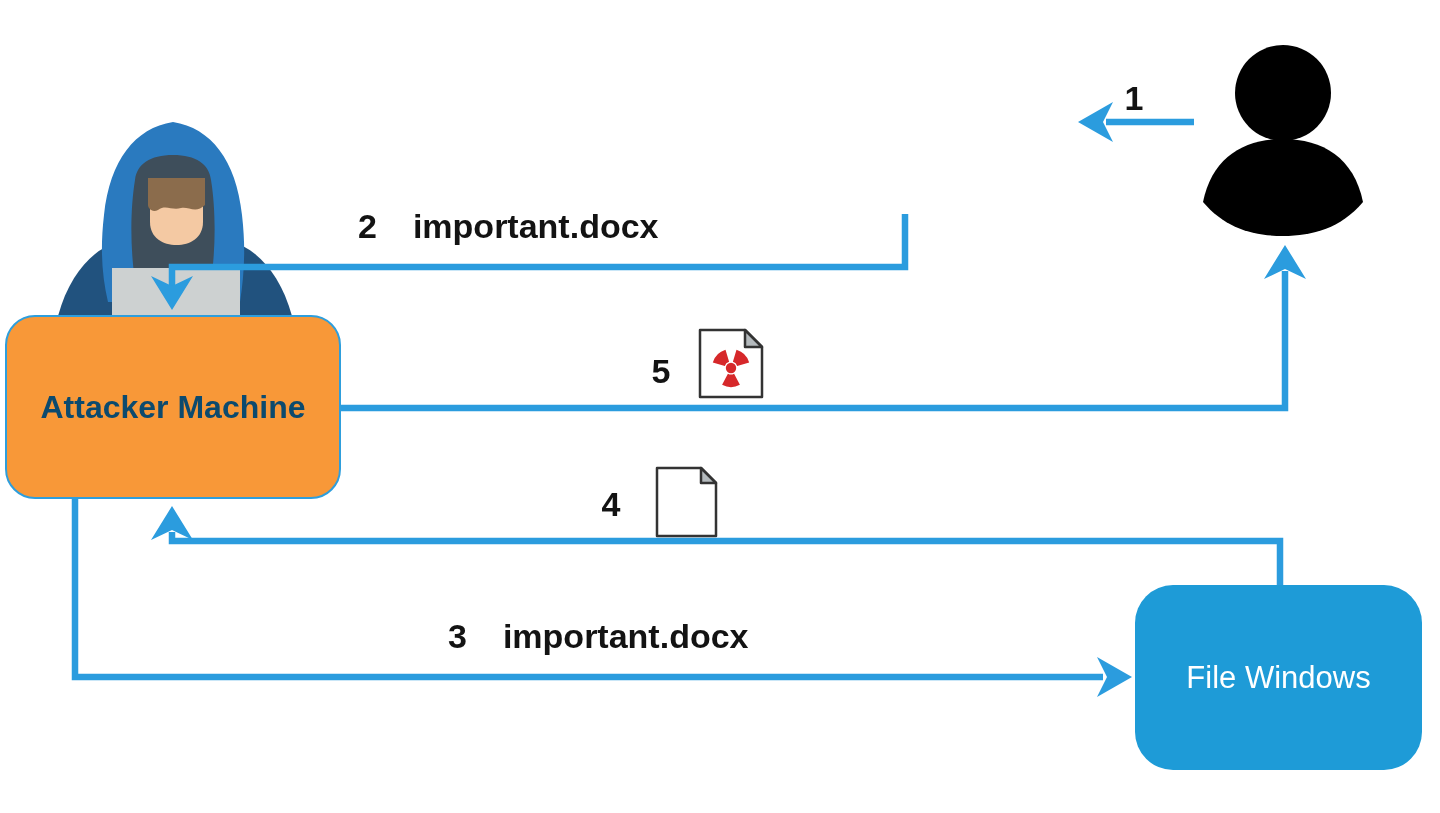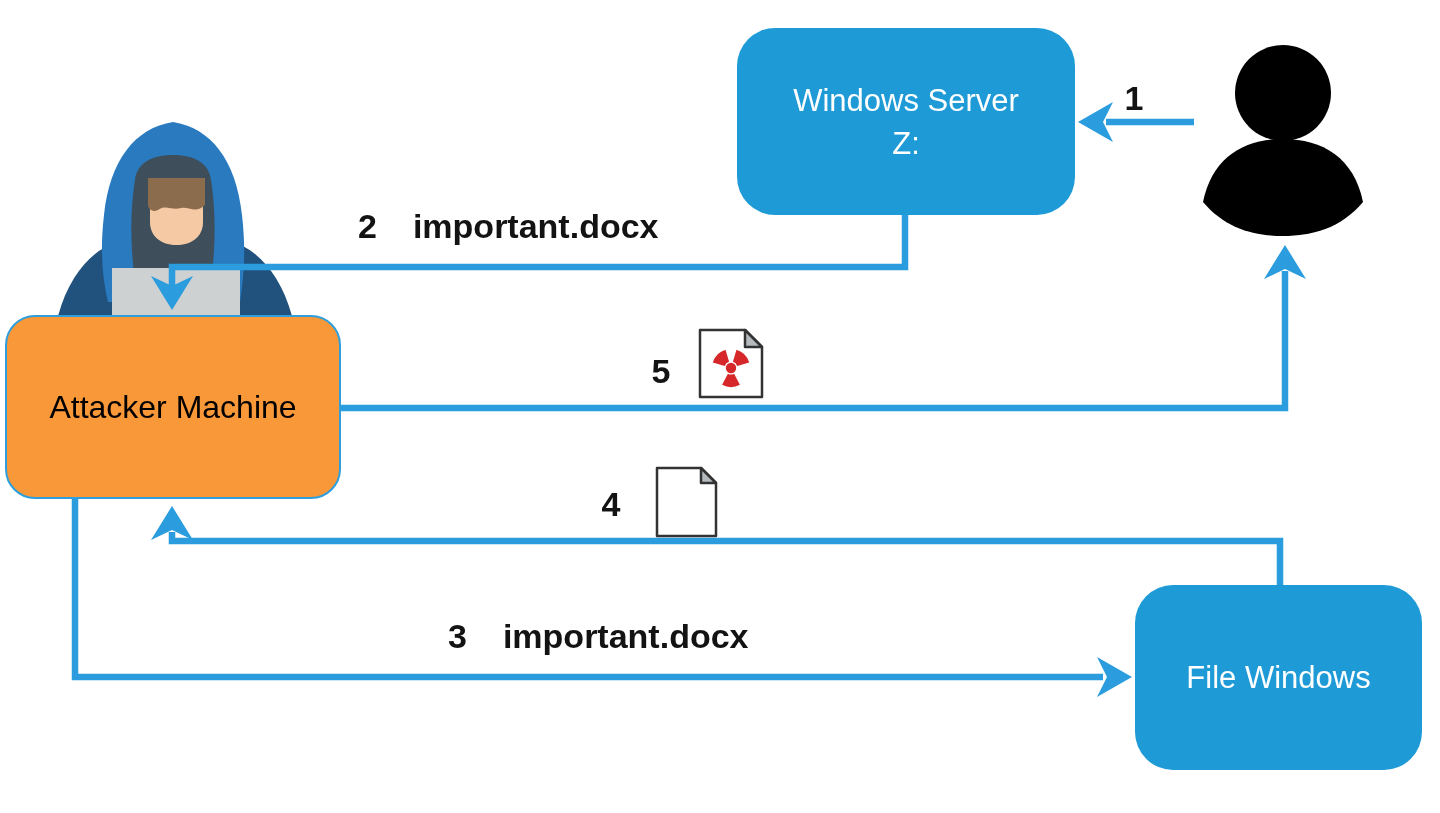--- a/index.html
+++ b/index.html
@@ -78,27 +78,23 @@
       <polygon points="701,468 701,483 716,483" style="fill: rgb(180, 186, 189);"></polygon>
     </g>
 
     <g style="fill: rgb(0, 0, 0);">
       <circle cx="1283" cy="93" r="48"></circle>
       <path d="M1203,202 C1212,158 1243,139 1283,139 C1323,139 1354,158 1363,202
                C1341,228 1313,236 1283,236 C1253,236 1225,228 1203,202 Z"></path>
     </g>
   </svg>
 
-  <div class="node node-windows-server" style="background-color: rgb(30, 155, 215);">
-    <div style="color: rgb(255, 255, 255);">Windows Server</div>
-    <div style="color: rgb(255, 255, 255);">Z:</div>
-  </div>
 
   <div class="node node-attacker" style="background-color: rgb(248, 152, 56);">
-    <div style="color: #000000;">Attacker Machine</div>
+    <div style="color: #0c4a6e; font-weight: bold;">Attacker Machine</div>
   </div>
 
   <div class="node node-file-server" style="background-color: rgb(30, 155, 215);">
     <div style="color: rgb(255, 255, 255);">File Windows</div>
   </div>
 
   <div class="step-label center-anchor" style="left: 1134px; top: 98px; color: rgb(19, 19, 19);">1</div>
 
   <div class="step-label step-row" style="left: 358px; top: 207px; color: rgb(19, 19, 19);">
     <span>2</span>

